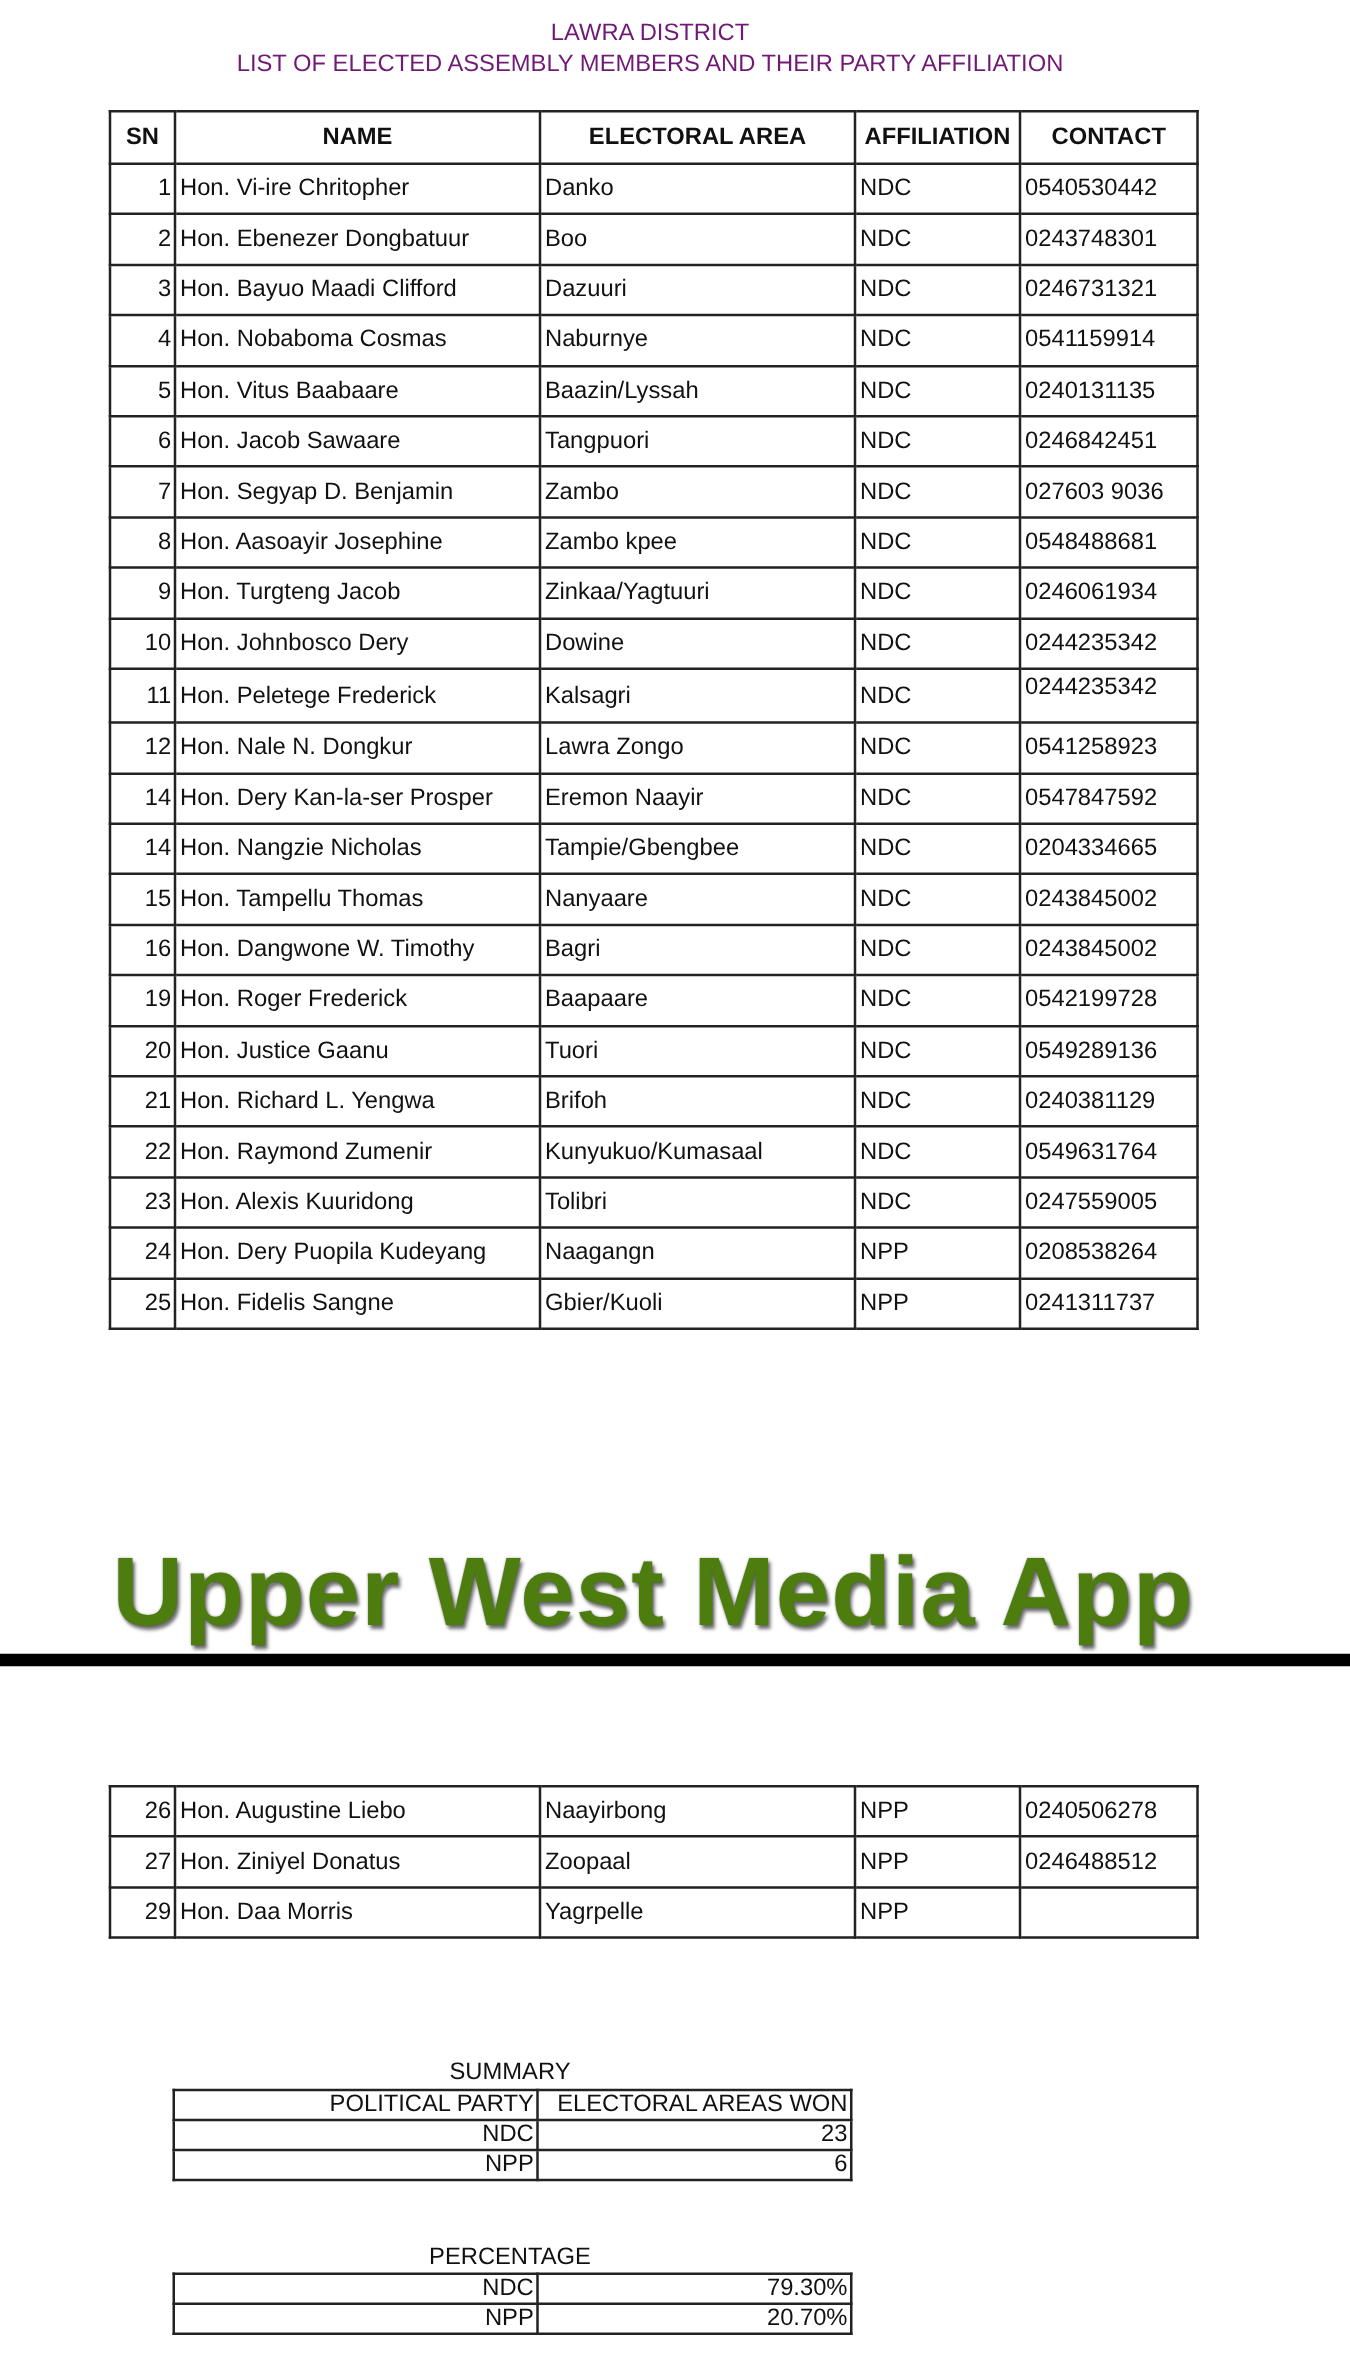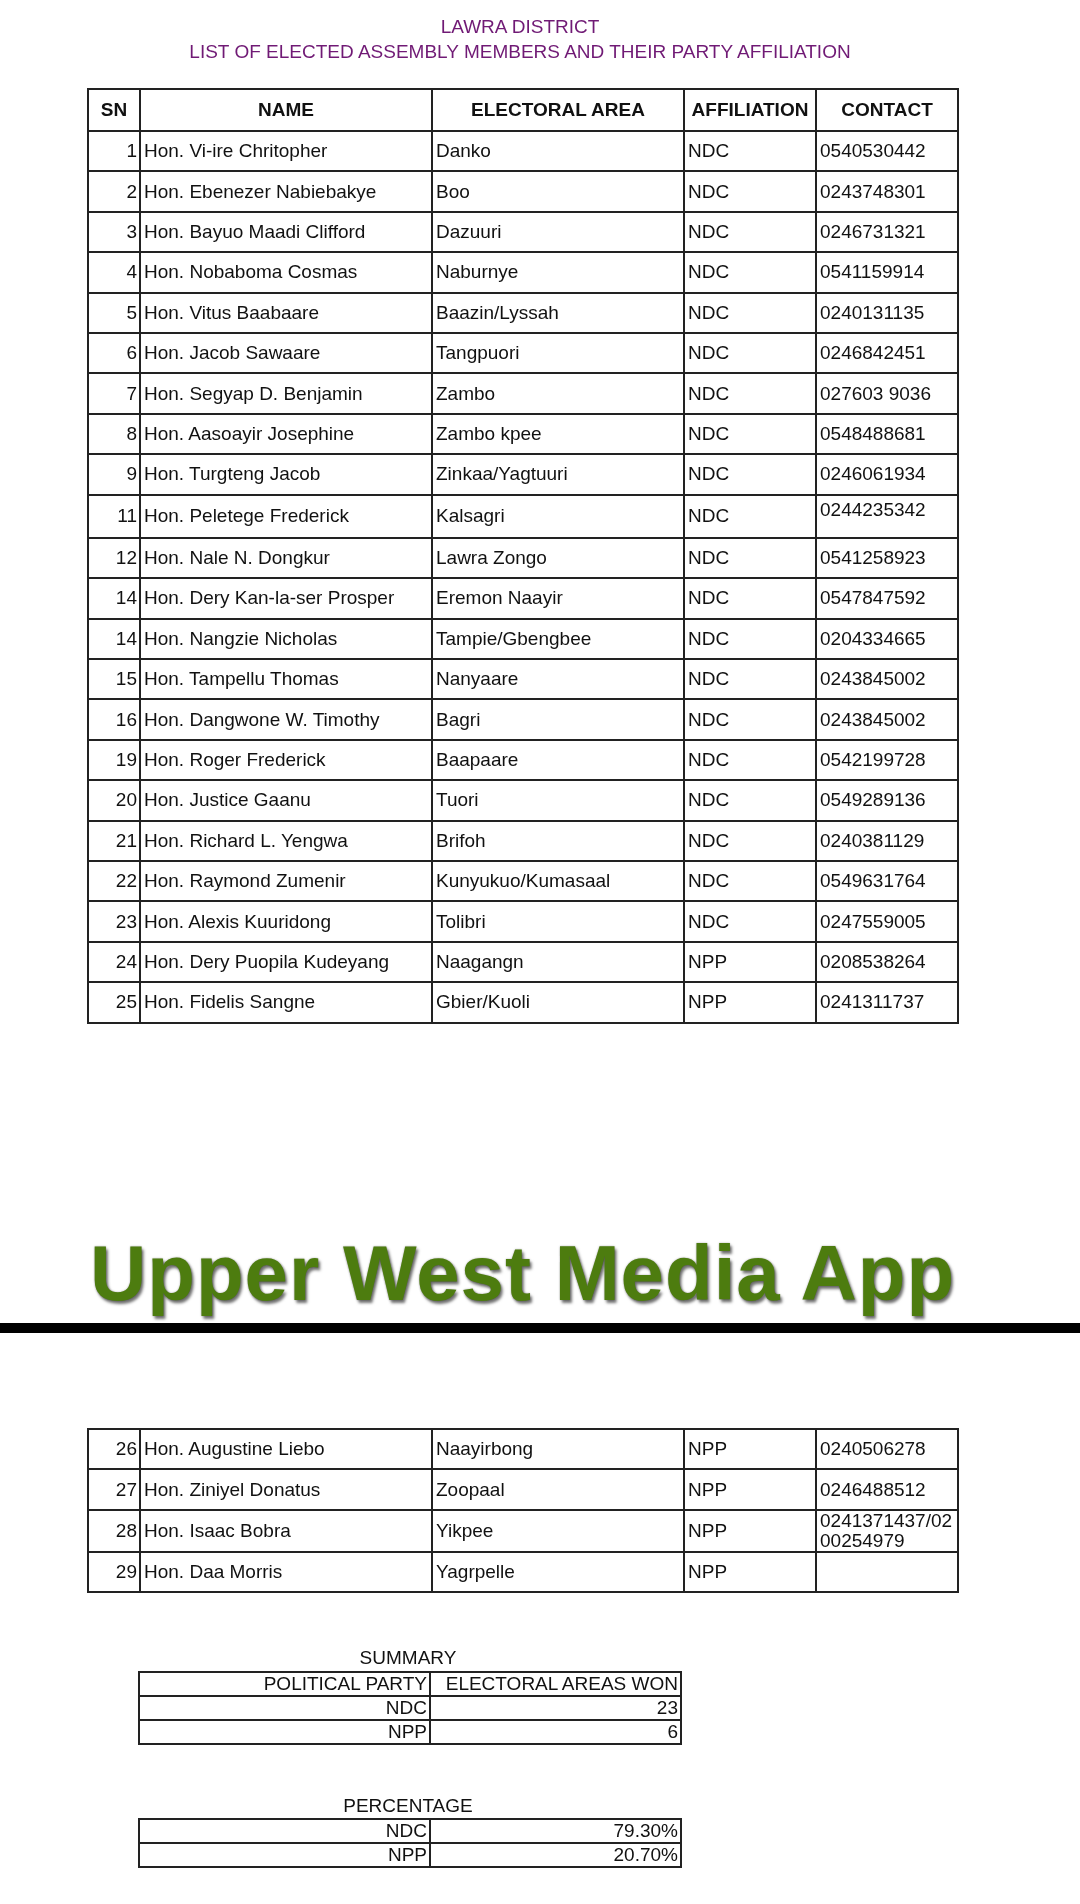--- a/index.html
+++ b/index.html
@@ -53,21 +53,21 @@
   <tbody id="tbody1">
       <tr>
         <td class="sn">1</td>
         <td class="name">Hon. Vi-ire Chritopher</td>
         <td class="area">Danko</td>
         <td class="aff">NDC</td>
         <td class="contact">0540530442</td>
       </tr>
       <tr>
         <td class="sn">2</td>
-        <td class="name">Hon. Ebenezer Nabiebakye</td>
+        <td class="name">Hon. Ebenezer Dongbatuur</td>
         <td class="area">Boo</td>
         <td class="aff">NDC</td>
         <td class="contact">0243748301</td>
       </tr>
       <tr>
         <td class="sn">3</td>
         <td class="name">Hon. Bayuo Maadi Clifford</td>
         <td class="area">Dazuuri</td>
         <td class="aff">NDC</td>
         <td class="contact">0246731321</td>
@@ -108,20 +108,27 @@
         <td class="contact">0548488681</td>
       </tr>
       <tr>
         <td class="sn">9</td>
         <td class="name">Hon. Turgteng Jacob</td>
         <td class="area">Zinkaa/Yagtuuri</td>
         <td class="aff">NDC</td>
         <td class="contact">0246061934</td>
       </tr>
       <tr>
+        <td class="sn">10</td>
+        <td class="name">Hon. Johnbosco Dery</td>
+        <td class="area">Dowine</td>
+        <td class="aff">NDC</td>
+        <td class="contact">0244235342</td>
+      </tr>
+      <tr>
         <td class="sn">11</td>
         <td class="name">Hon. Peletege Frederick</td>
         <td class="area">Kalsagri</td>
         <td class="aff">NDC</td>
         <td class="contact top">0244235342</td>
       </tr>
       <tr>
         <td class="sn">12</td>
         <td class="name">Hon. Nale N. Dongkur</td>
         <td class="area">Lawra Zongo</td>
@@ -221,27 +228,20 @@
         <td class="contact">0240506278</td>
       </tr>
       <tr>
         <td class="sn">27</td>
         <td class="name">Hon. Ziniyel Donatus</td>
         <td class="area">Zoopaal</td>
         <td class="aff">NPP</td>
         <td class="contact">0246488512</td>
       </tr>
       <tr>
-        <td class="sn">28</td>
-        <td class="name">Hon. Isaac Bobra</td>
-        <td class="area">Yikpee</td>
-        <td class="aff">NPP</td>
-        <td class="contact wrap">0241371437/0200254979</td>
-      </tr>
-      <tr>
         <td class="sn">29</td>
         <td class="name">Hon. Daa Morris</td>
         <td class="area">Yagrpelle</td>
         <td class="aff">NPP</td>
         <td class="contact"></td>
       </tr>
     </tbody>
 </table>
 
 <div class="summary-title" id="sumtitle">SUMMARY</div>

